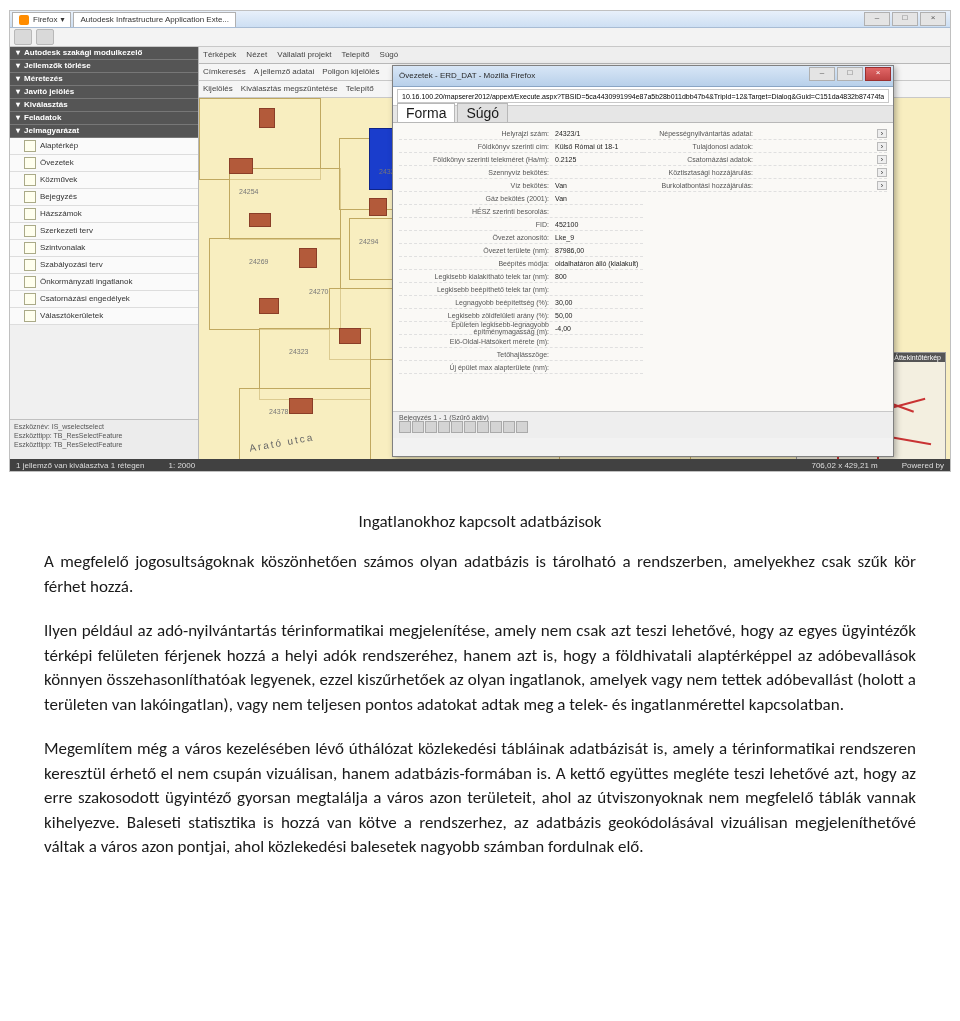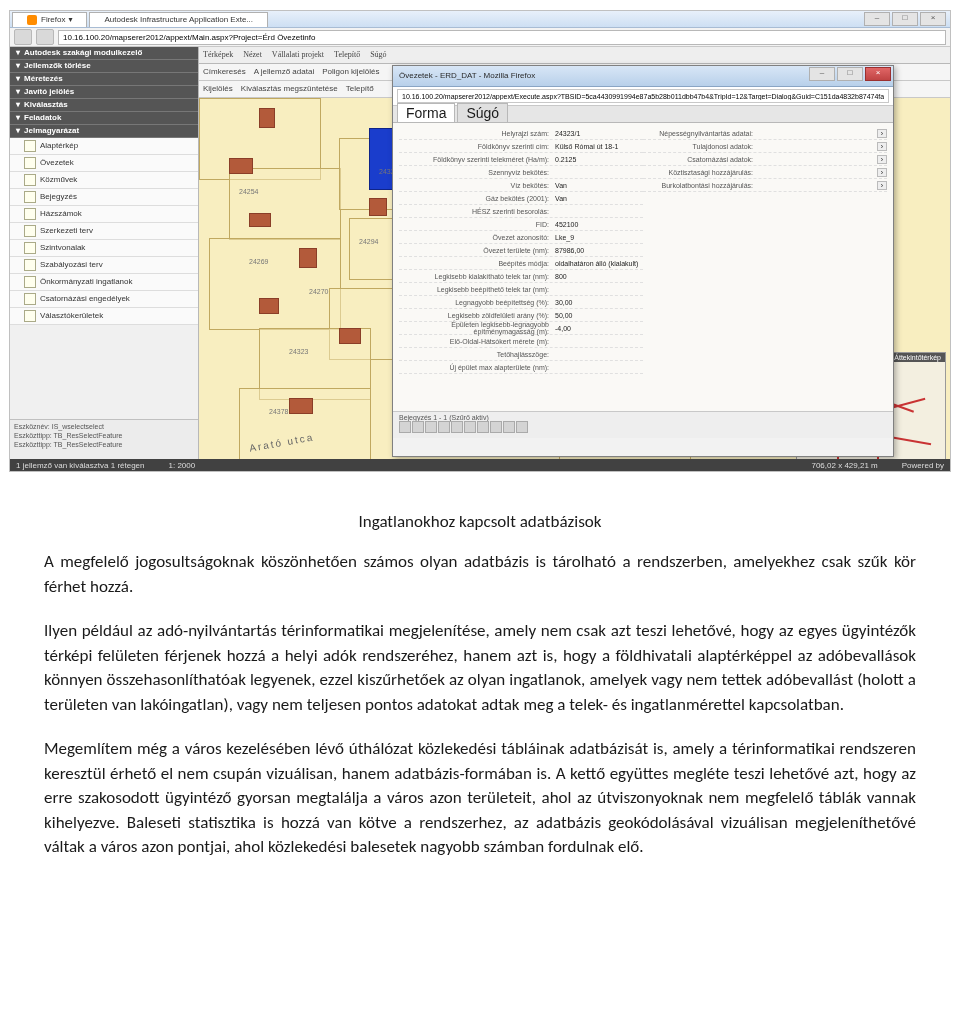--- a/index.html
+++ b/index.html
@@ -28,21 +28,21 @@
     display: flex;
     align-items: center;
   }
   .tab {
     display: inline-flex;
     align-items: center;
     height: 14px;
     background: #fff;
     border: 1px solid #b0b0b0;
     border-bottom: none;
-    padding: 0 14px;
+    padding: 0 6px;
     font-size: 8px;
     color: #333;
     margin-left: 2px;
     text-align: center;
   }
   .ff-icon {
     width: 10px; height: 10px; background: #ff8c00;
     border-radius: 2px; display: inline-block; margin-right: 4px;
   }
   .win-btns {
@@ -129,21 +129,20 @@
   .toolbar {
     height: 16px;
     background: #eee;
     border-bottom: 1px solid #b8b8b8;
     display: flex;
     align-items: center;
     font-size: 8px;
     padding: 0 4px;
     gap: 10px;
     color: #444;
-    font-family: Liberation Serif, serif;
   }
   .toolbar2 {
     height: 16px;
     background: #f5f5f5;
     border-bottom: 1px solid #c8c8c8;
     display: flex;
     align-items: center;
     font-size: 8px;
     padding: 0 4px;
     gap: 8px;
@@ -353,21 +352,20 @@
     </span>
     <div class="win-btns">
       <div class="win-btn">–</div>
       <div class="win-btn">□</div>
       <div class="win-btn">×</div>
     </div>
   </div>
   <div class="addrbar">
     <div class="nav-arrow"></div>
     <div class="nav-arrow"></div>
-    <input value="10.16.100.20/mapserer2012/appext/Main.aspx?Project=Érd Övezetinfo" style="">
   </div>
   <div class="main">
 
     <div class="sidebar">
       <div class="sb-group">Autodesk szakági modulkezelő</div>
       <div class="sb-group">Jellemzők törlése</div>
       <div class="sb-group">Méretezés</div>
       <div class="sb-group">Javító jelölés</div>
       <div class="sb-group">Kiválasztás</div>
       <div class="sb-group">Feladatok</div>

